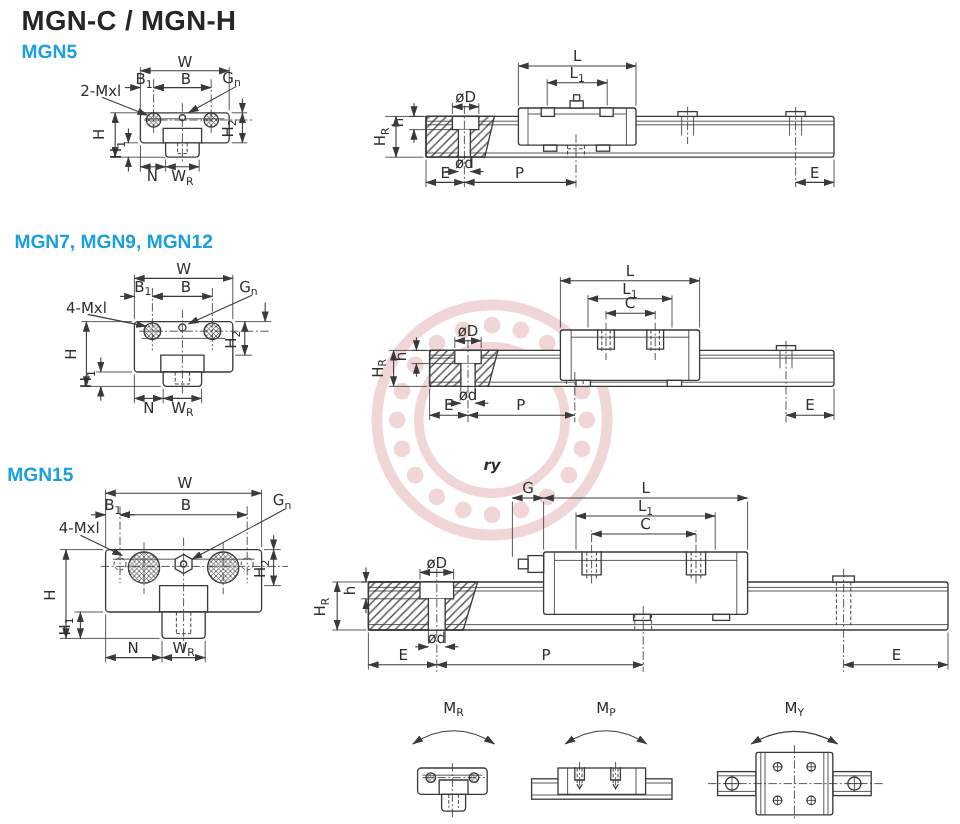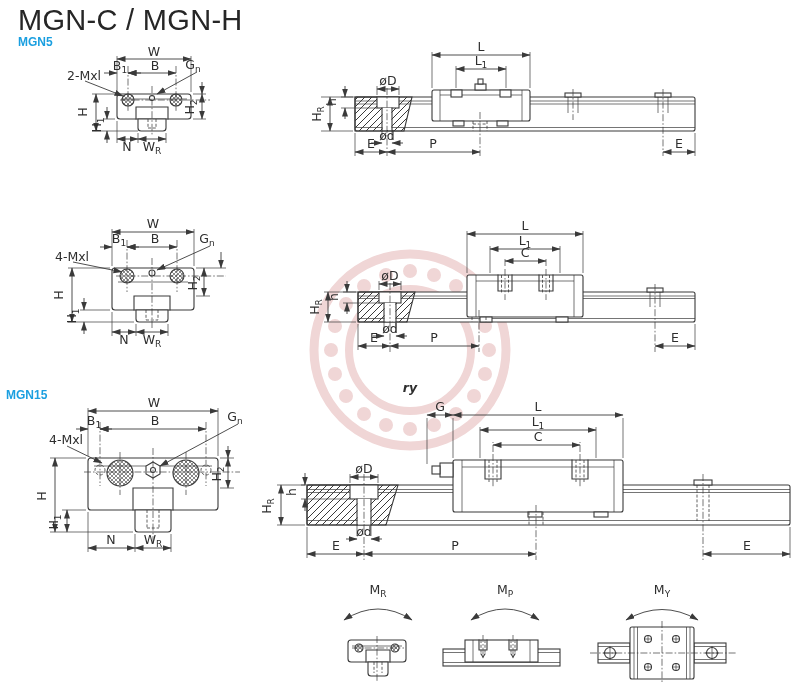--- a/index.html
+++ b/index.html
@@ -1,19 +1,19 @@
 <!DOCTYPE html>
 <html><head>
 <meta charset="utf-8">
 <style>
   html,body{margin:0;padding:0;background:#fff}
   #stage{position:relative;width:800px;height:687px;background:#fff;overflow:hidden;font-family:"Liberation Sans",sans-serif}
   #stage h1,#stage h2{position:absolute;margin:0;font-family:"Liberation Sans",sans-serif}
-  h1{left:18px;top:4px;font-size:29px;font-weight:400;color:#262626;letter-spacing:.3px}
-  .sec{font-size:12px;font-weight:700;color:#1a9fe0}
+  h1{left:18px;top:4px;font-size:23px;font-weight:700;color:#262626;letter-spacing:.3px}
+  .sec{font-size:16px;font-weight:700;color:#1a9fe0}
   #sec1{left:18px;top:35px}
   #sec2{left:12px;top:194px}
   #sec3{left:6px;top:388px}
   #dwg{position:absolute;left:0;top:0}
   #dwg text{font-family:"DejaVu Sans",sans-serif;font-size:12.5px;fill:#2e2e2e;text-anchor:middle}
   #dwg .sb{font-size:9px}
   .s{stroke:#3a3a3a;stroke-width:1.1;fill:none;stroke-linecap:square}
   .f{fill:#fff;stroke:#3a3a3a;stroke-width:1.1}
   .x{stroke:#3a3a3a;stroke-width:.7;fill:none}
   .m{stroke:#3a3a3a;stroke-width:.9;fill:none}
@@ -22,20 +22,21 @@
   .hh{fill:url(#hh);stroke:#3a3a3a;stroke-width:1.1}
   .xh{fill:url(#xh);stroke:#3a3a3a;stroke-width:1.1}
   .wm{fill:#f0d6d6}
 </style>
 </head>
 <body>
 
 <div id="stage">
   <h1>MGN-C / MGN-H</h1>
   <h2 id="sec1" class="sec">MGN5</h2>
+  <h2 id="sec2" class="sec">MGN7, MGN9, MGN12</h2>
   <h2 id="sec3" class="sec">MGN15</h2>
 
   <svg id="dwg" width="800" height="687" viewBox="0 0 800 687">
     <defs>
       <marker id="ah" orient="auto-start-reverse" markerUnits="userSpaceOnUse" markerWidth="10" markerHeight="7" refX="8.5" refY="3">
           <path d="M0,0L9,3L0,6z" fill="#3a3a3a"></path>
         </marker>
       <pattern id="hh" width="7" height="7" patternUnits="userSpaceOnUse">
         <path d="M0,7 L7,0 M-3.5,3.5 L3.5,-3.5 M3.5,10.5 L10.5,3.5" stroke="#3a3a3a" stroke-width="1" fill="none"></path>
       </pattern>

